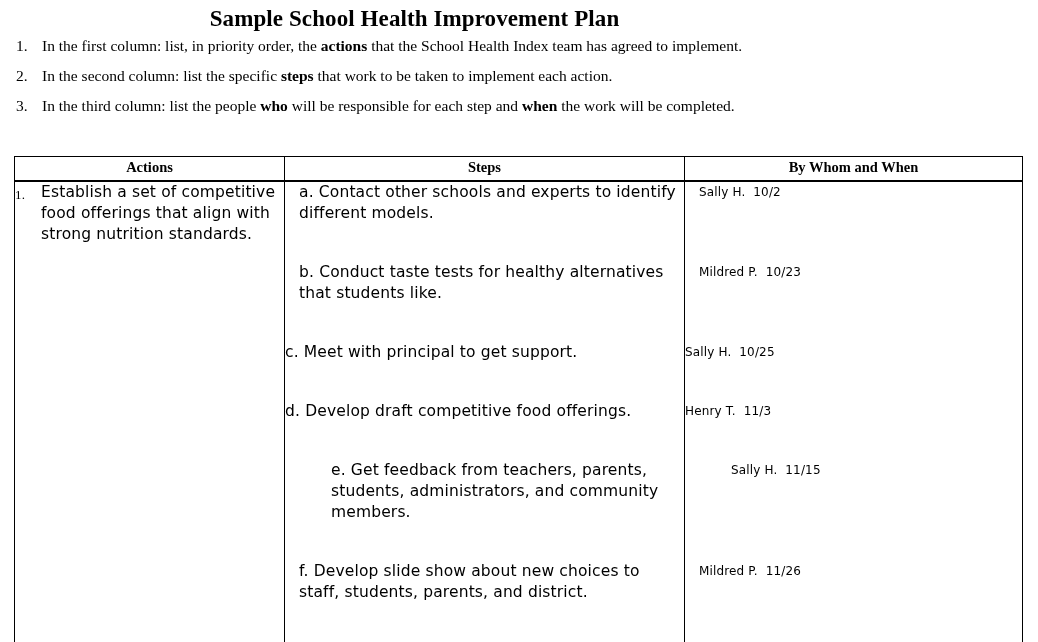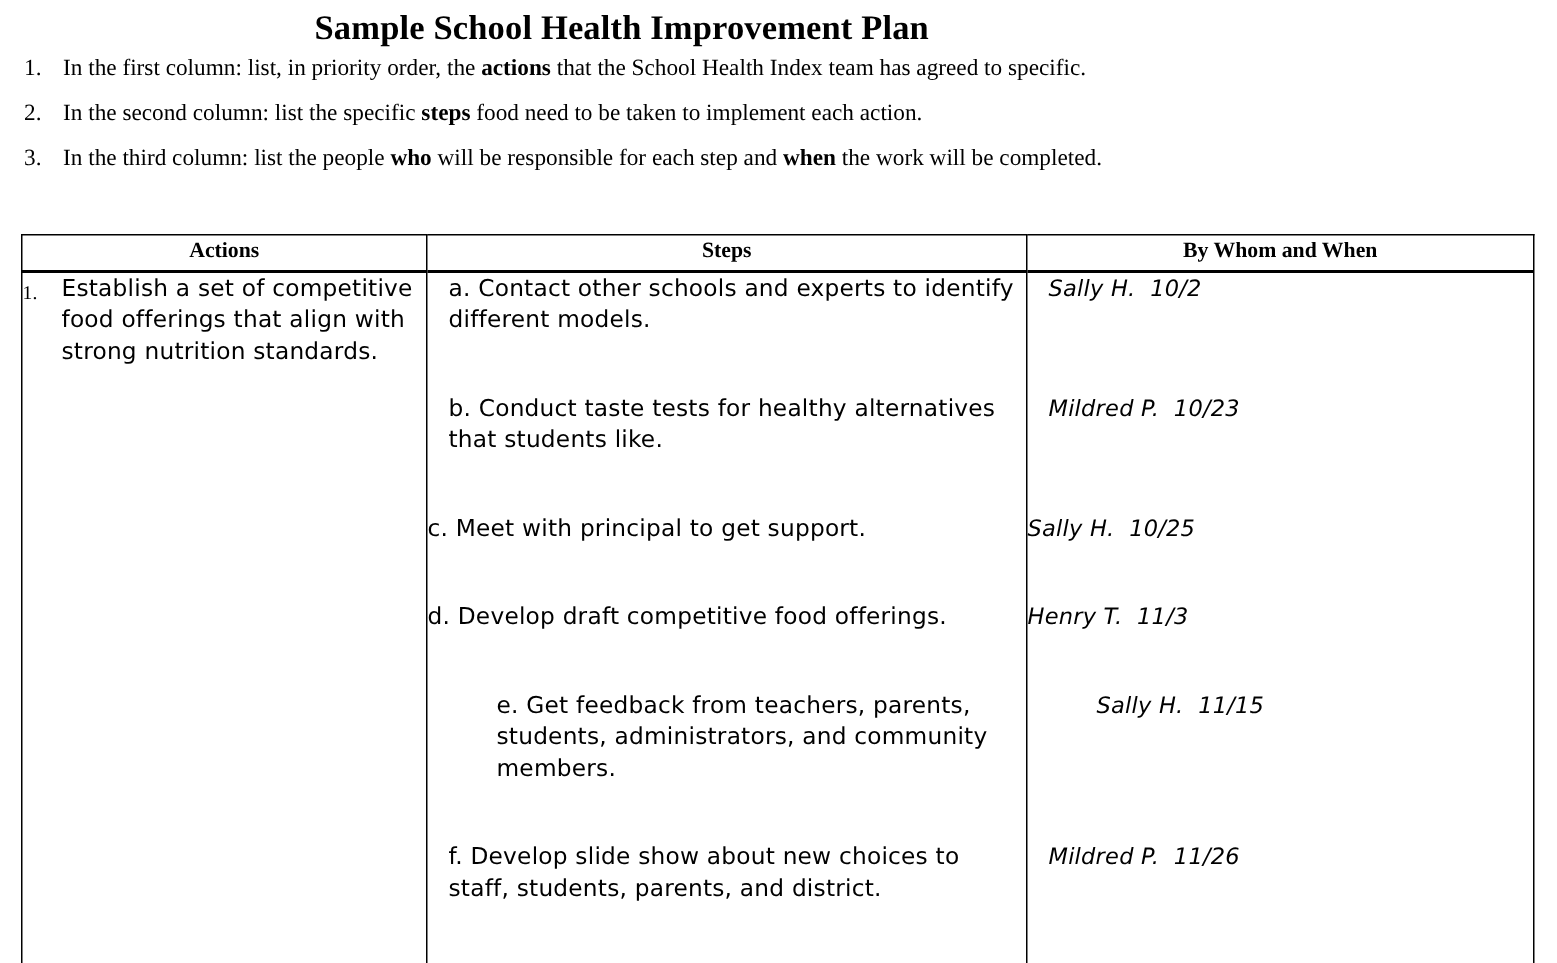--- a/index.html
+++ b/index.html
@@ -136,45 +136,45 @@
   .cell-steps, .cell-bywhom {
     padding: 12px 10px 8px 10px;
   }
   .step-block, .who-block {
     margin-bottom: 17px;
   }
   .step-block:last-child, .who-block:last-child {
     margin-bottom: 0;
   }
   .step-block { font-size: 15.5px; line-height: 21px; }
-  .who-block  { font-size: 15px; line-height: 21px; font-style: italic; }
+  .who-block  { font-size: 12px; line-height: 21px; }
 
   
   .rh-2 { min-height: 63px; margin-left: 14px; }   
   .rh-1 { min-height: 42px; }   
   .rh-3 { min-height: 84px; margin-left: 46px; }   
 
   .who-name { white-space: pre; }
 </style>
 </head>
 <body>
 
 <div class="page">
 
   <h1 class="doc-title">Sample School Health Improvement Plan</h1>
 
   <div class="instructions-block">
     <ol class="instr-list" id="instructions-list">
         <li class="instr-item">
           <span class="instr-num">1.</span>
-          <span class="instr-text"><span>In the first column: list, in priority order, the </span><b>actions</b><span> that the School Health Index team has agreed to specific.</span></span>
+          <span class="instr-text"><span>In the first column: list, in priority order, the </span><b>actions</b><span> that the School Health Index team has agreed to implement.</span></span>
         </li>
         <li class="instr-item">
           <span class="instr-num">2.</span>
-          <span class="instr-text"><span>In the second column: list the specific </span><b>steps</b><span> food need to be taken to implement each action.</span></span>
+          <span class="instr-text"><span>In the second column: list the specific </span><b>steps</b><span> that work to be taken to implement each action.</span></span>
         </li>
         <li class="instr-item">
           <span class="instr-num">3.</span>
           <span class="instr-text"><span>In the third column: list the people </span><b>who</b><span> will be responsible for each step and </span><b>when</b><span> the work will be completed.</span></span>
         </li>
       </ol>
   </div>
 
   <div class="plan-table-wrap">
     <table class="plan-table">

